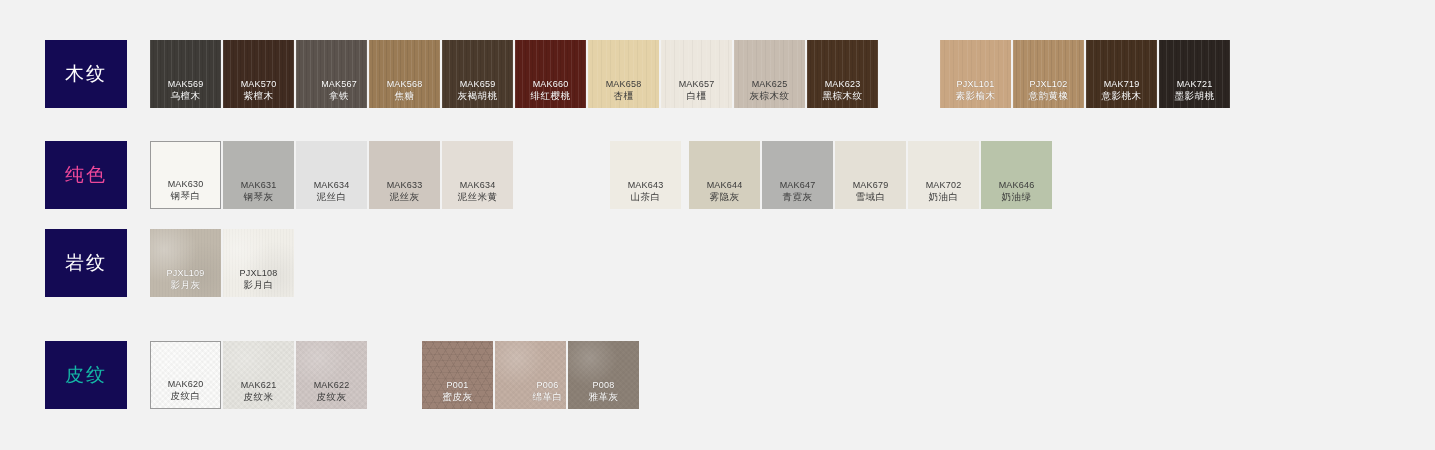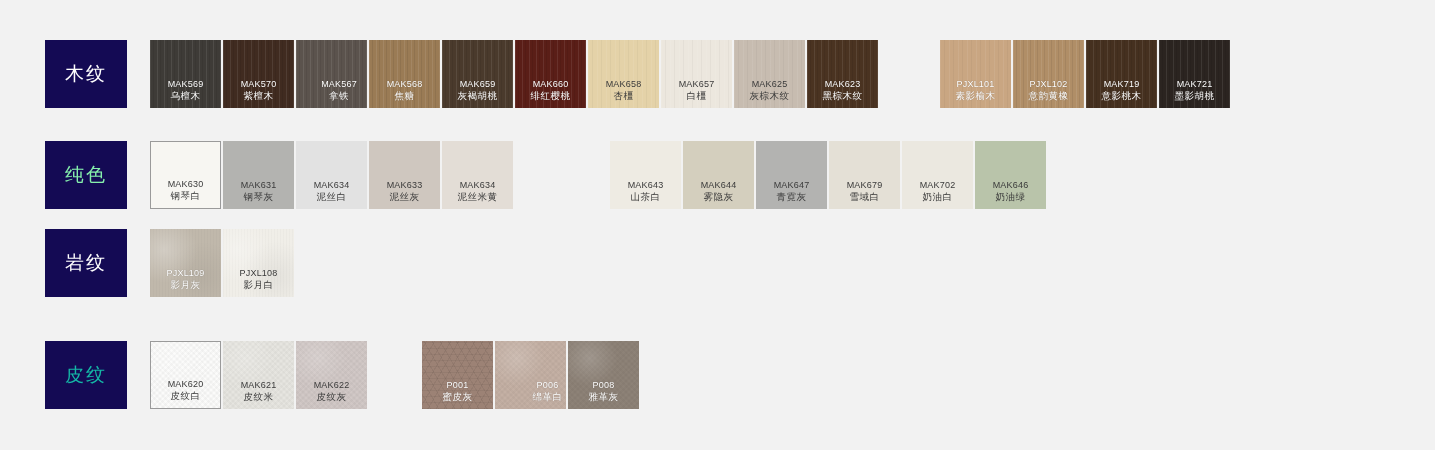--- a/index.html
+++ b/index.html
@@ -238,21 +238,21 @@
           </div>
           <div class="swatch light-text" title="MAK721 墨影胡桃" style="background: rgb(43, 36, 32);">
             <div class="tex wood"></div>
             <div class="code">MAK721</div>
             <div class="name">墨影胡桃</div>
           </div>
         </div>
       </div>
     </div>
     <div class="cat-row row-1">
-      <div class="cat-label" style="background: rgb(20, 10, 84); color: #86efac;">纯色</div>
+      <div class="cat-label" style="background: rgb(20, 10, 84); color: #ec4899;">纯色</div>
       <div class="groups">
         <div class="swatch-group" style="left: 150px;">
           <div class="swatch dark-text bordered" title="MAK630 钢琴白" style="background: rgb(247, 246, 242);">
             <div class="tex solid"></div>
             <div class="code">MAK630</div>
             <div class="name">钢琴白</div>
           </div>
           <div class="swatch dark-text" title="MAK631 钢琴灰" style="background: rgb(179, 179, 176);">
             <div class="tex solid"></div>
             <div class="code">MAK631</div>
@@ -273,21 +273,21 @@
             <div class="code">MAK634</div>
             <div class="name">泥丝米黄</div>
           </div>
         </div>
         <div class="swatch-group" style="left: 610px;">
           <div class="swatch dark-text" title="MAK643 山茶白" style="background: rgb(238, 235, 227);">
             <div class="tex solid"></div>
             <div class="code">MAK643</div>
             <div class="name">山茶白</div>
           </div>
-          <div class="swatch dark-text" title="MAK644 雾隐灰" style="background: rgb(212, 207, 190);">
+          <div class="swatch dark-text" title="MAK644 雾隐灰" style="background: rgb(212, 207, 190); margin-left: 6px;">
             <div class="tex solid"></div>
             <div class="code">MAK644</div>
             <div class="name">雾隐灰</div>
           </div>
           <div class="swatch dark-text" title="MAK647 青霓灰" style="background: rgb(179, 179, 177);">
             <div class="tex solid"></div>
             <div class="code">MAK647</div>
             <div class="name">青霓灰</div>
           </div>
           <div class="swatch dark-text" title="MAK679 雪域白" style="background: rgb(228, 224, 214);">

